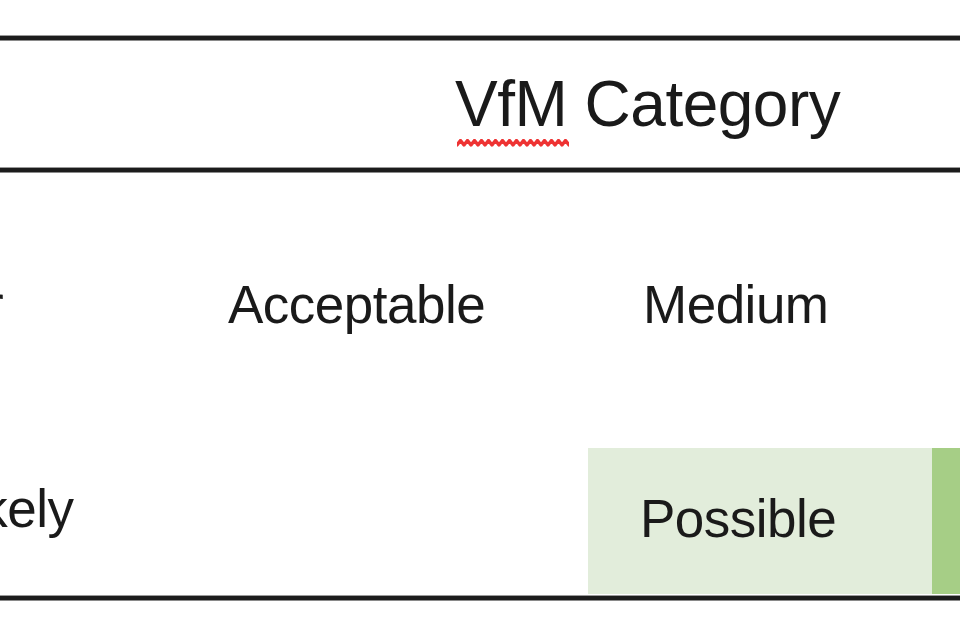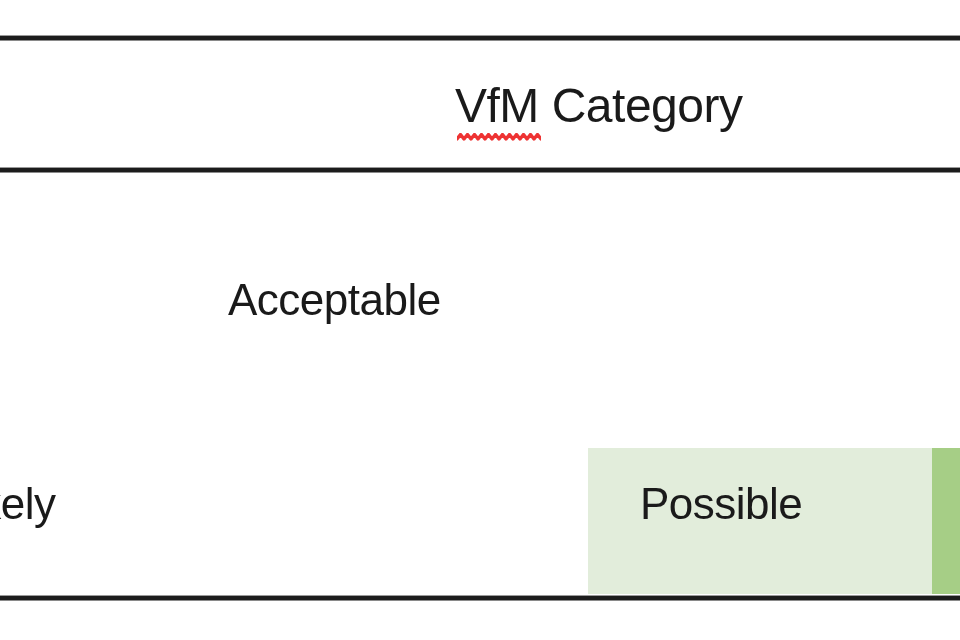--- a/index.html
+++ b/index.html
@@ -48,30 +48,30 @@
     top: 448px;
     width: 28px;
     height: 146px;
     background: #a6ce86;
   }
 
   
   .cell {
     position: absolute;
     color: #1a1a1a;
-    font-size: 44px;
+    font-size: 53px;
     line-height: 1;
     white-space: nowrap;
     letter-spacing: -0.5px;
   }
 
   .hdr-vfm {
     left: 455px;
-    top: 82px;
-    font-size: 48px;
+    top: 72px;
+    font-size: 64px;
   }
   .hdr-vfm .misspelled {
     position: relative;
     display: inline-block;
   }
   .hdr-vfm .misspelled .squiggle {
     position: absolute;
     left: 2px;
     right: -2px;
     bottom: -12px;
@@ -81,21 +81,21 @@
   .hdr-vfm .misspelled .squiggle svg {
     display: block;
   }
 
   .r1-c0 { left: -14px; top: 278px; }
   .r1-c1 { left: 228px; top: 278px; }
   .r1-c2 { left: 643px; top: 278px; }
 
   .r2-c0 { left: -30px; top: 482px; }
   .r2-c1 { left: 277px; top: 482px; }
-  .r2-c2 { left: 640px; top: 482px; text-align: right; }
+  .r2-c2 { left: 640px; top: 492px; text-align: right; }
 </style>
 </head>
 <body>
 
 <div id="page">
 
   <div class="rule rule-top"></div>
   <div class="rule rule-header"></div>
   <div class="rule rule-bottom"></div>
 
@@ -103,17 +103,18 @@
   <div class="fill fill-dark"></div>
 
   <div class="cell hdr-vfm"><span class="misspelled"><span>VfM</span><span class="squiggle">
           <svg width="130" height="9" viewBox="0 0 130 9" preserveAspectRatio="none" xmlns="http://www.w3.org/2000/svg">
             <path d="M0 6 L3.5 1.5 L7 6 L10.5 1.5 L14 6 L17.5 1.5 L21 6 L24.5 1.5 L28 6 L31.5 1.5 L35 6 L38.5 1.5 L42 6 L45.5 1.5 L49 6 L52.5 1.5 L56 6 L59.5 1.5 L63 6 L66.5 1.5 L70 6 L73.5 1.5 L77 6 L80.5 1.5 L84 6 L87.5 1.5 L91 6 L94.5 1.5 L98 6 L101.5 1.5 L105 6 L108.5 1.5 L112 6 L115.5 1.5 L119 6 L122.5 1.5 L126 6" fill="none" stroke="#ee3333" stroke-width="3.4" stroke-linejoin="round" stroke-linecap="round"></path>
           </svg>
         </span></span><span> Category</span></div>
 
   <div class="cell r1-c0">r</div>
   <div class="cell r1-c1">Acceptable</div>
+  <div class="cell r1-c2">Medium</div>
 
   <div class="cell r2-c0">ikely</div>
   <div class="cell r2-c2">Possible</div>
 
 </div>
 
 </body></html>

